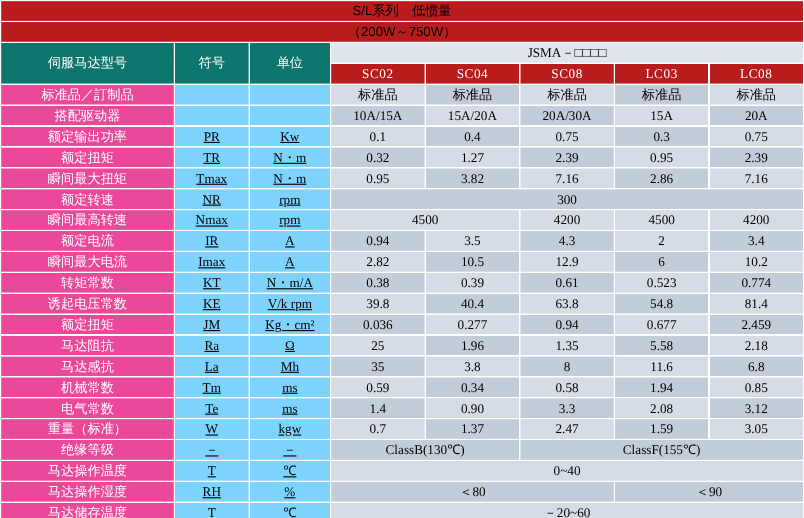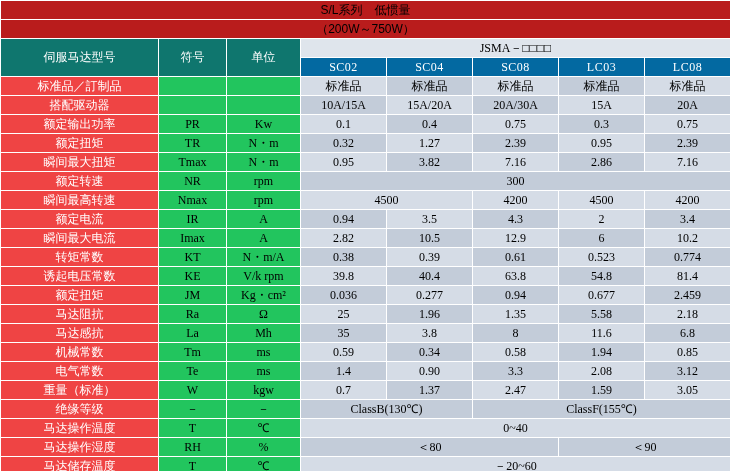--- a/index.html
+++ b/index.html
@@ -54,37 +54,38 @@
     font-weight: bold;
     font-size: 12.5px;
   }
   .hdr-model {
     background: #dfe5ec;
     color: #000;
     font-size: 12.5px;
     margin-left: 40px;
   }
   .hdr-sub {
-    background: #0369a1;
+    background: #b91c1c;
     color: #ffffff;
     font-weight: bold;
     font-size: 12px;
     letter-spacing: 0.5px;
   }
   
   .lbl {
-    background: #ef4444;
+    background: #ec4899;
     color: #ffffff;
     font-weight: bold;
     font-size: 12.5px;
   }
   .sym, .unit {
-    background: #22c55e;
+    background: #7dd3fc;
     color: #000;
     font-size: 12px;
+    text-decoration: underline;
   }
   .val-a { background: #d5dce6; }
   .val-b { background: #c3ccd9; }
   .val-a, .val-b { font-size: 12px; color: #000; }
   .serif { font-family: "Liberation Serif", serif; }
 </style>
 </head>
 <body>
 
 <table class="spec">

